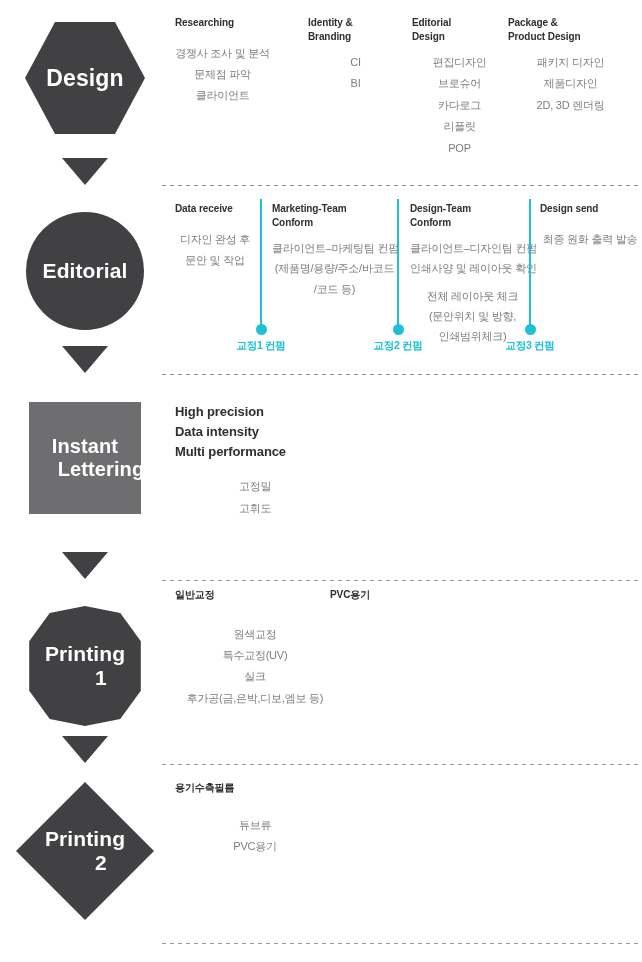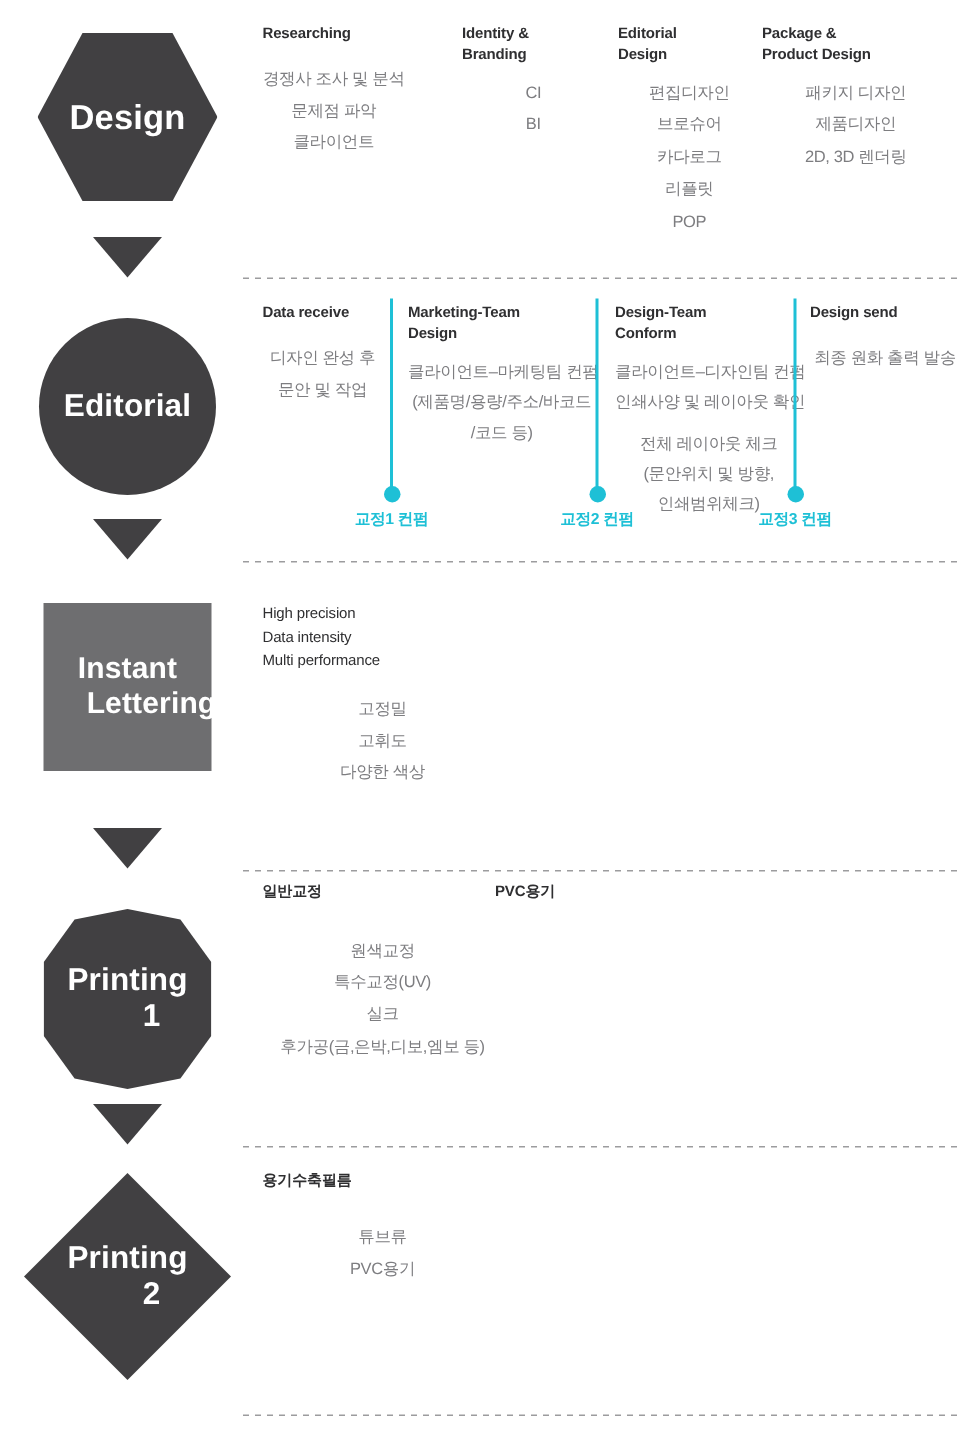--- a/index.html
+++ b/index.html
@@ -112,22 +112,22 @@
     line-height: 1.95;
     letter-spacing: -.25px;
     white-space: nowrap;
     text-align: center;
   }
   .col-list.tight li { line-height: 1.85; }
 
   
   .en-list { margin: 0 0 14px 0; padding: 0; list-style: none; }
   .en-list li {
-    font-size: 10px;
-    font-weight: normal;
+    font-size: 13px;
+    font-weight: bold;
     color: #2f2f31;
     line-height: 1.55;
     letter-spacing: -.1px;
     white-space: nowrap;
   }
 
   
   .cy-div {
     position: absolute;
     width: 2px;
@@ -217,21 +217,21 @@
     <div class="col" style="left:175px;top:16px;width:80px">
       <div class="col-title">Data receive</div>
       <ul class="col-list">
         <li>디자인 완성 후</li>
         <li>문안 및 작업</li>
       </ul>
     </div>
 
     <div class="col" style="left:272px;top:16px;width:125px">
       <div class="col-title">Marketing-Team
-Design</div>
+Conform</div>
       <ul class="col-list tight" style="margin-top:-4px">
         <li>클라이언트–마케팅팀 컨펌</li>
         <li>(제품명/용량/주소/바코드</li>
         <li>/코드 등)</li>
       </ul>
     </div>
 
     <div class="col" style="left:410px;top:16px;width:125px">
       <div class="col-title">Design-Team
 Conform</div>
@@ -281,21 +281,20 @@
 
     <div class="col" style="left:175px;top:28px;width:160px">
       <ul class="en-list">
         <li>High precision</li>
         <li>Data intensity</li>
         <li>Multi performance</li>
       </ul>
       <ul class="col-list">
         <li>고정밀</li>
         <li>고휘도</li>
-        <li>다양한 색상</li>
       </ul>
     </div>
 
     <div class="arrow-wrap" style="top:178px">
       <div class="arrow"></div>
     </div>
     <div class="dashed" style="top:206px"></div>
   </div>
 
   <div class="row" style="top:580px;height:188px">

